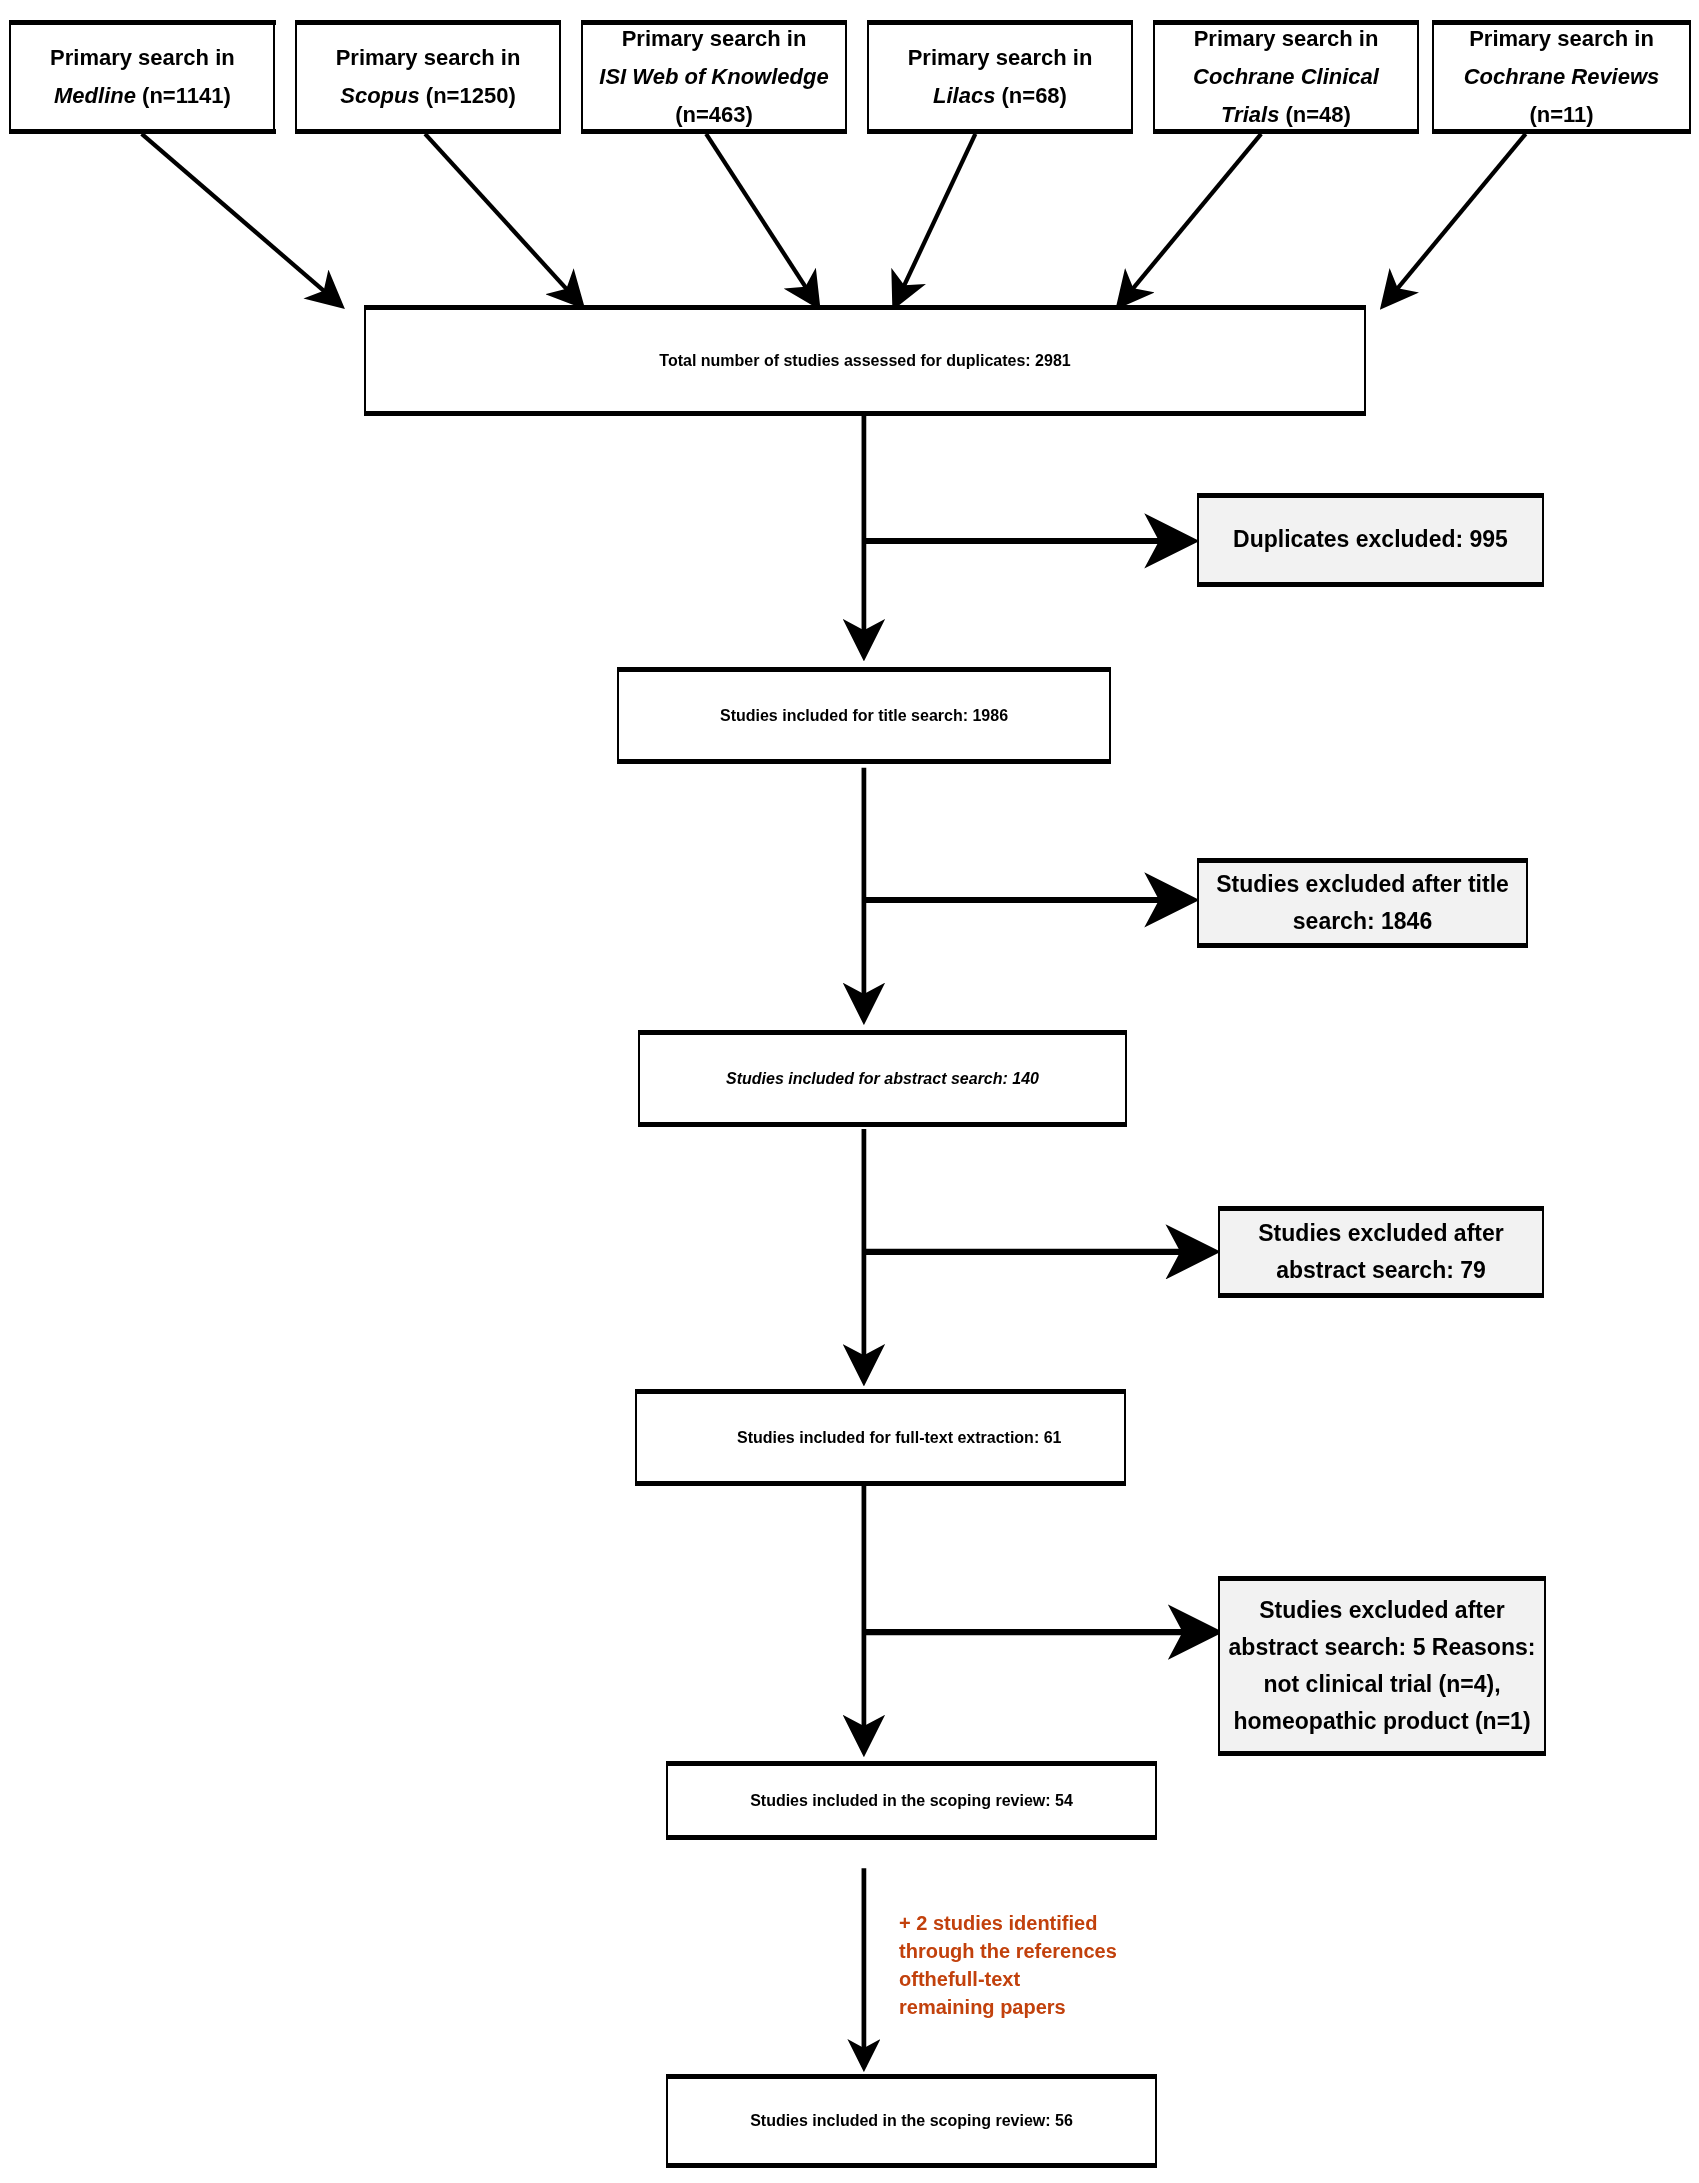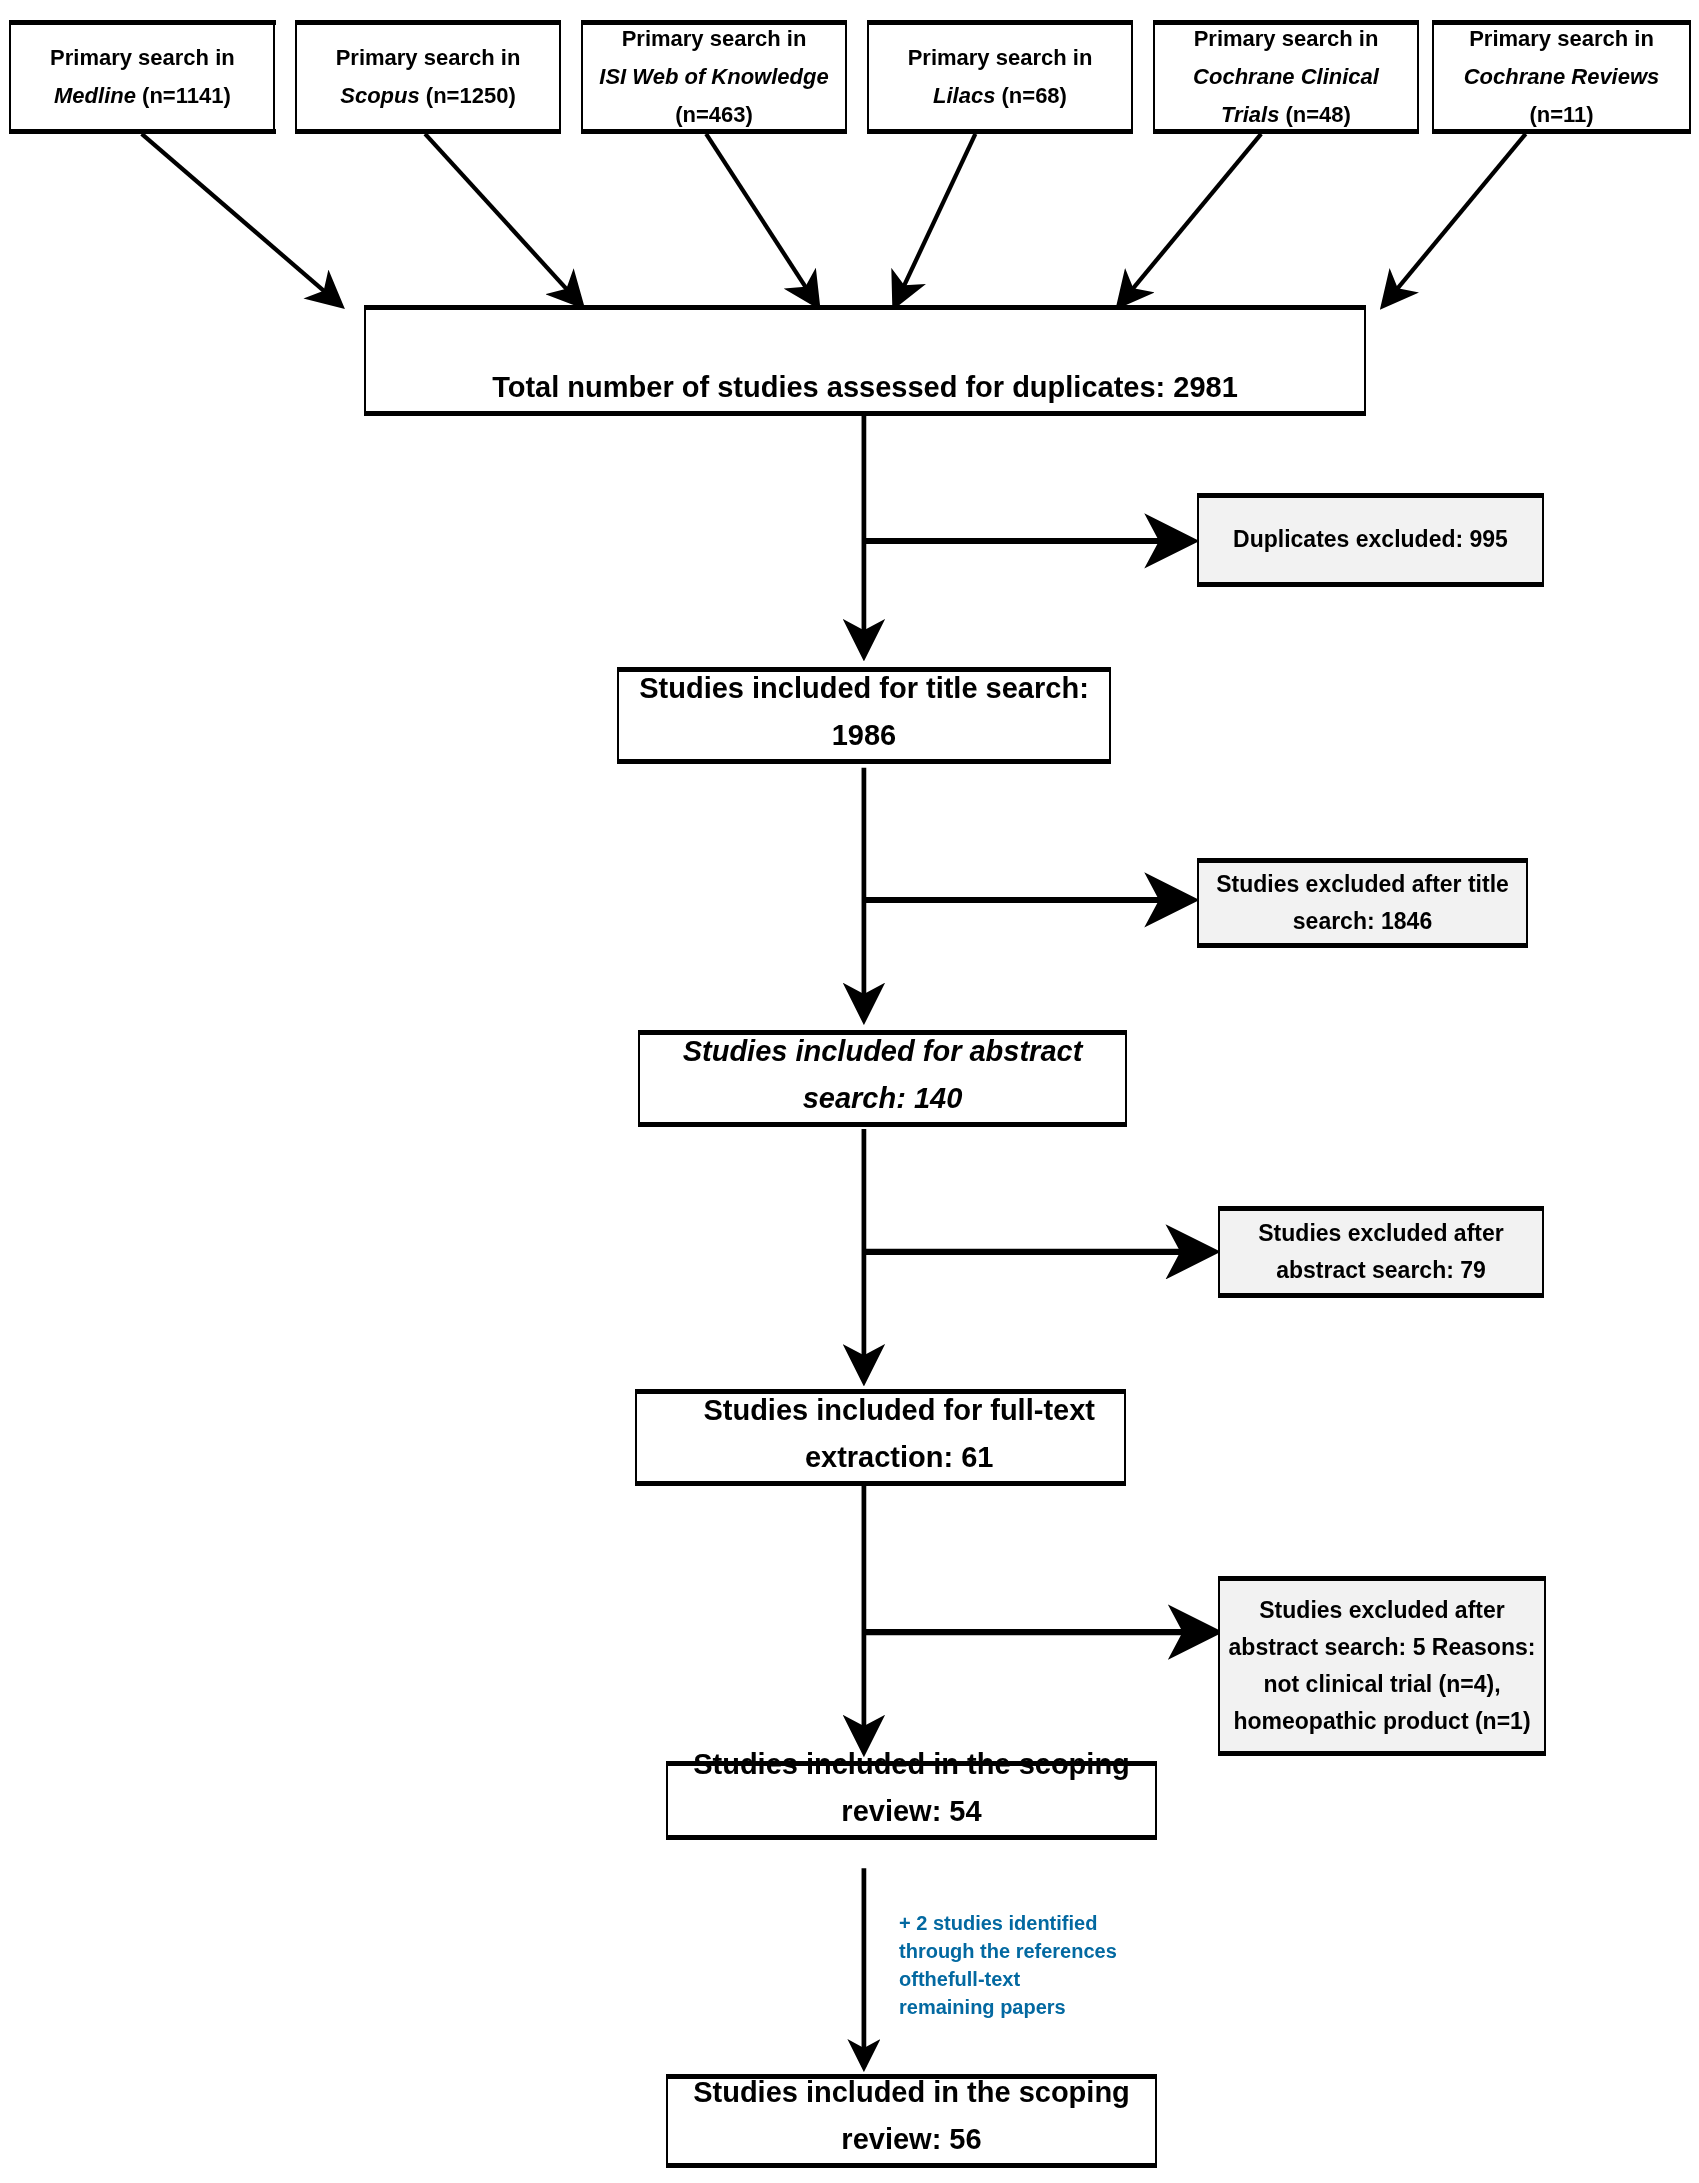--- a/index.html
+++ b/index.html
@@ -55,33 +55,32 @@
   .node::after  { bottom: -2.4px; }
 
   .source-node {
     font-size: 22px;
     line-height: 1.72;
   }
   .source-node .db {
     font-style: italic;
   }
   .flow-node {
-    font-size: 29px;
-    align-items: flex-end;
+    font-size: 16px;
   }
   .excl-node {
     background: #f2f2f2;
     font-size: 23px;
   }
   .note {
     position: absolute;
     font-size: 20px;
     font-weight: bold;
     line-height: 1.40;
-    color: #0369a1;
+    color: #c2410c;
     text-align: justify;
     text-align-last: left;
   }
   .note > span { display: block; }
 </style>
 </head>
 <body>
 
 <div id="stage">
 

